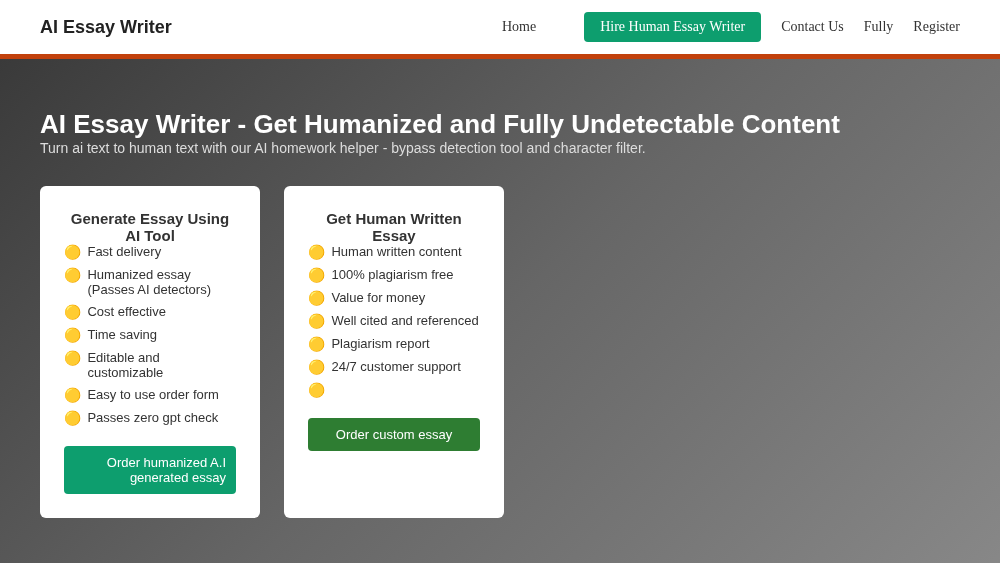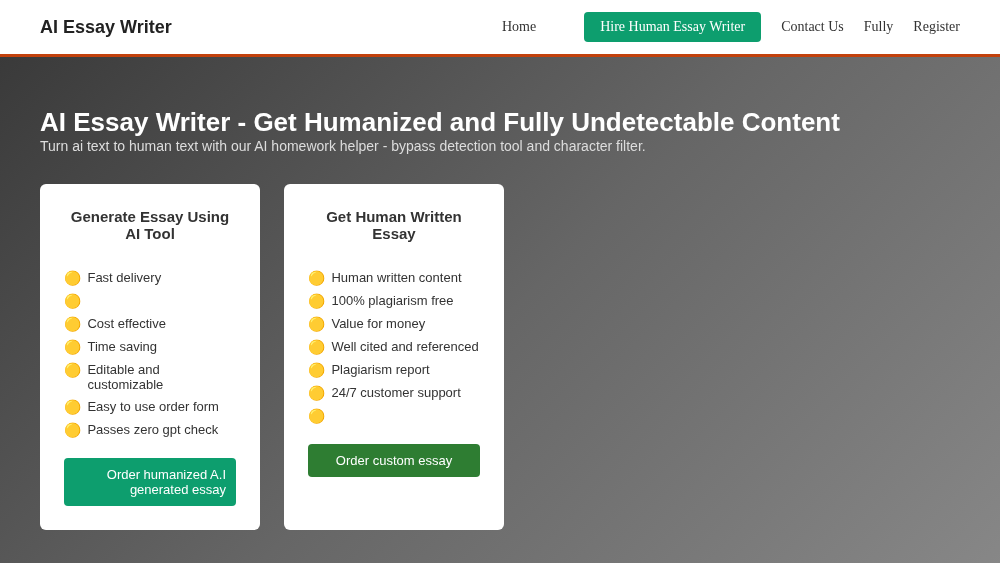--- a/index.html
+++ b/index.html
@@ -1,21 +1,21 @@
 <!DOCTYPE html>
 <html><head>
   <meta charset="utf-8">
   <style>
     * { margin: 0; padding: 0; box-sizing: border-box; }
     body { font-family: Arial, sans-serif; font-size: 14px; color: #333; width: 1000px; overflow-x: hidden; }
 
     
     nav {
       display: flex; align-items: center; justify-content: space-between;
-      padding: 12px 40px; background: #fff; border-bottom: 3px solid #c2410c;
+      padding: 12px 40px; background: #fff; border-bottom: 5px solid #c2410c;
     }
     .nav-logo { font-size: 18px; font-weight: bold; color: #222; }
     .nav-links { display: flex; align-items: center; gap: 20px; font-family: Liberation Serif, serif; }
     .nav-link { text-decoration: none; color: #333; font-size: 14px; }
     .nav-btn-hire {
       background: #0d9e6e; color: #fff; padding: 7px 16px;
       border-radius: 4px; text-decoration: none; font-size: 14px; margin-left: 28px;
     }
 
     
@@ -36,21 +36,21 @@
     .hero p { font-size: 14px; color: #ddd; margin-bottom: 30px; }
 
     
     .cards-row {
       display: flex; gap: 24px; margin-top: 10px;
     }
     .card {
       background: #fff; color: #333; border-radius: 6px;
       padding: 24px; flex: 1; max-width: 220px;
     }
-    .card h3 { font-size: 15px; font-weight: bold; margin-bottom: 28px; text-align: center; }
+    .card h3 { font-size: 15px; font-weight: bold; margin-bottom: 0; text-align: center; }
     .card ul { list-style: none; padding: 0; margin-bottom: 20px; }
     .card ul li { font-size: 13px; margin-bottom: 7px; display: flex; align-items: flex-start; gap: 6px; }
     .card ul li .bullet { font-size: 14px; }
     .card-btn-teal {
       display: block; background: #0d9e6e; color: #fff; text-align: right;
       padding: 9px 10px; border-radius: 4px; font-size: 13px; text-decoration: none;
       cursor: pointer; border: none; width: 100%;
     }
     .card-btn-green {
       display: block; background: #2e7d32; color: #fff; text-align: center;
@@ -82,20 +82,21 @@
 
       <div class="card">
         <h3>Generate Essay Using AI Tool</h3>
         <ul>
           <li>
               <span class="bullet">🟡</span>
               <span>Fast delivery</span>
             </li>
           <li>
               <span class="bullet">🟡</span>
+              <span>Humanized essay (Passes AI detectors)</span>
             </li>
           <li>
               <span class="bullet">🟡</span>
               <span>Cost effective</span>
             </li>
           <li>
               <span class="bullet">🟡</span>
               <span>Time saving</span>
             </li>
           <li>

